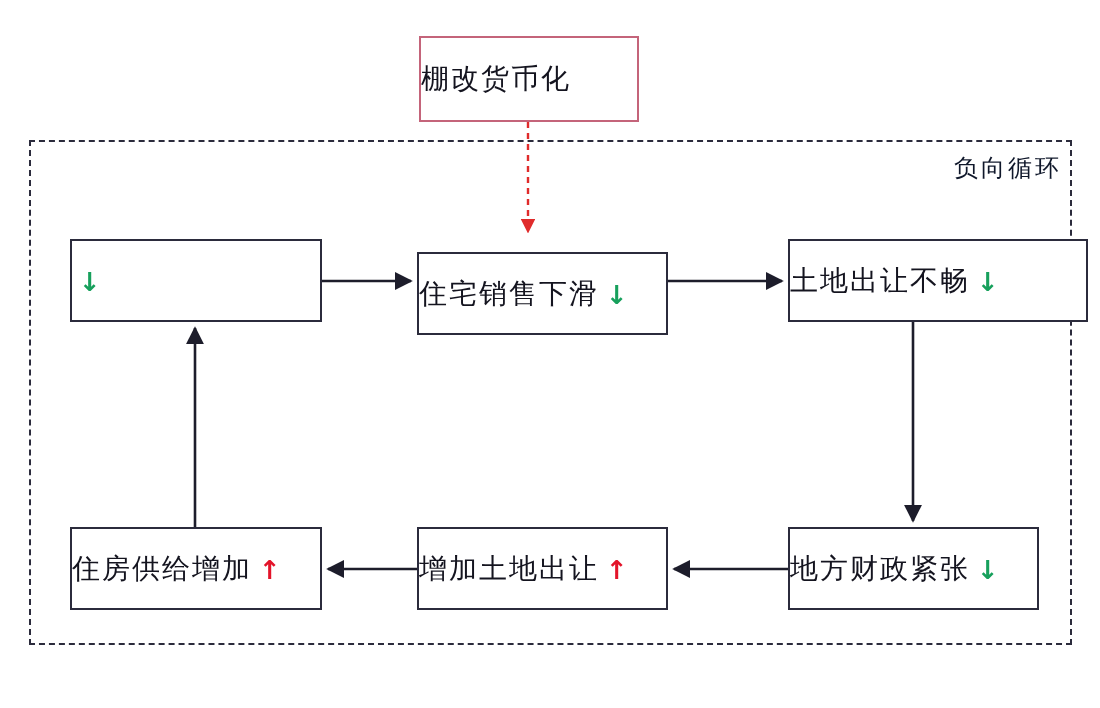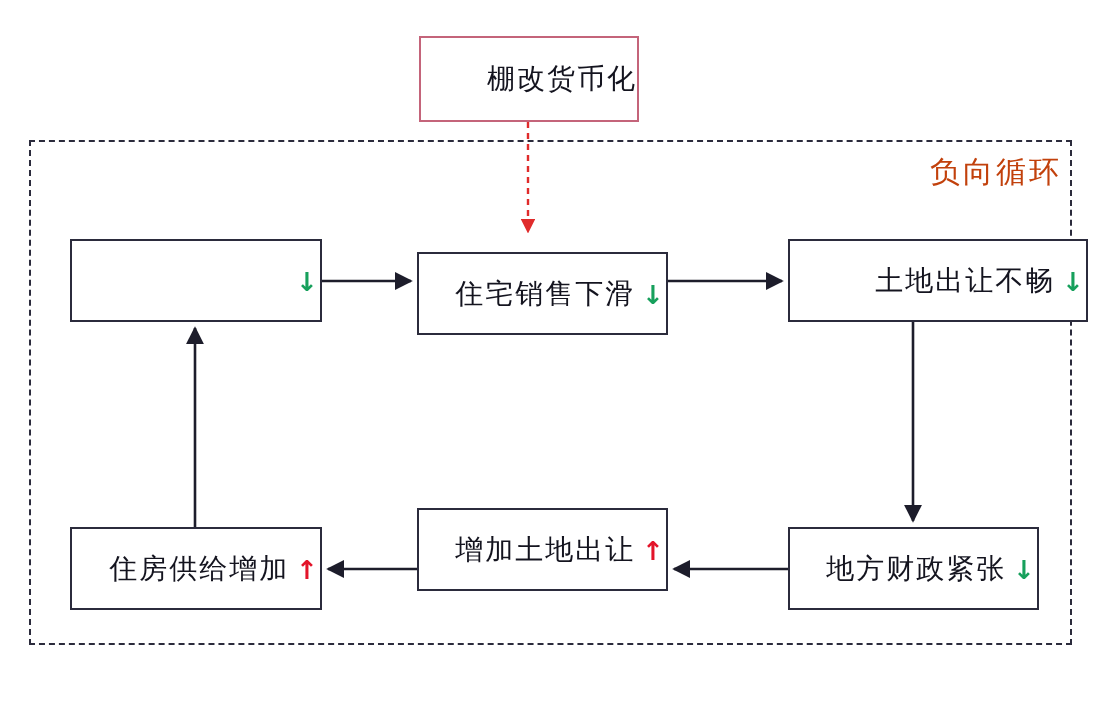--- a/index.html
+++ b/index.html
@@ -35,35 +35,35 @@
     top: 140px;
     width: 1043px;
     height: 505px;
     border: 2px dashed #2b2b3c;
     box-sizing: border-box;
   }
   .cycle-label {
     position: absolute;
     right: 38px;
     top: 152px;
-    font-size: 30px;
+    font-size: 24px;
     letter-spacing: 3px;
-    color: #c2410c;
+    color: #0f172a;
     white-space: nowrap;
   }
 
   
   .node {
     position: absolute;
     box-sizing: border-box;
     background: #ffffff;
     border: 2px solid #2b2b3c;
     display: flex;
     align-items: center;
-    justify-content: flex-end;
+    justify-content: flex-start;
   }
   .node .label {
     font-size: 28px;
     letter-spacing: 2px;
     color: #14141f;
     white-space: nowrap;
     display: flex;
     align-items: center;
   }
   .trend {
@@ -83,23 +83,23 @@
     border: 2px solid #c4647a;
   }
   .node.source .label {
     color: #14141f;
   }
 
   
   #node-policy       { left: 419px; top: 36px;  width: 220px; height: 86px; }
   #node-price        { left: 70px;  top: 239px; width: 252px; height: 83px; }
   #node-sales        { left: 417px; top: 239px; width: 251px; height: 83px; margin-top: 13px; }
-  #node-landsale     { left: 788px; top: 239px; width: 300px; height: 83px; padding-left: 40px; }
+  #node-landsale     { left: 788px; top: 239px; width: 300px; height: 83px; }
   #node-fiscal       { left: 788px; top: 527px; width: 251px; height: 83px; }
-  #node-morelandsale { left: 417px; top: 508px; width: 251px; height: 83px; }
+  #node-morelandsale { left: 417px; top: 527px; width: 251px; height: 83px; }
   #node-supply       { left: 70px;  top: 527px; width: 252px; height: 83px; }
 </style>
 </head>
 <body>
 
 <div id="canvas">
 
   <svg id="wires" viewBox="0 0 1100 708" xmlns="http://www.w3.org/2000/svg">
     <defs>
       <marker id="arrow-dark" viewBox="0 0 10 10" refX="9" refY="5" markerWidth="7" markerHeight="7" orient="auto-start-reverse">

